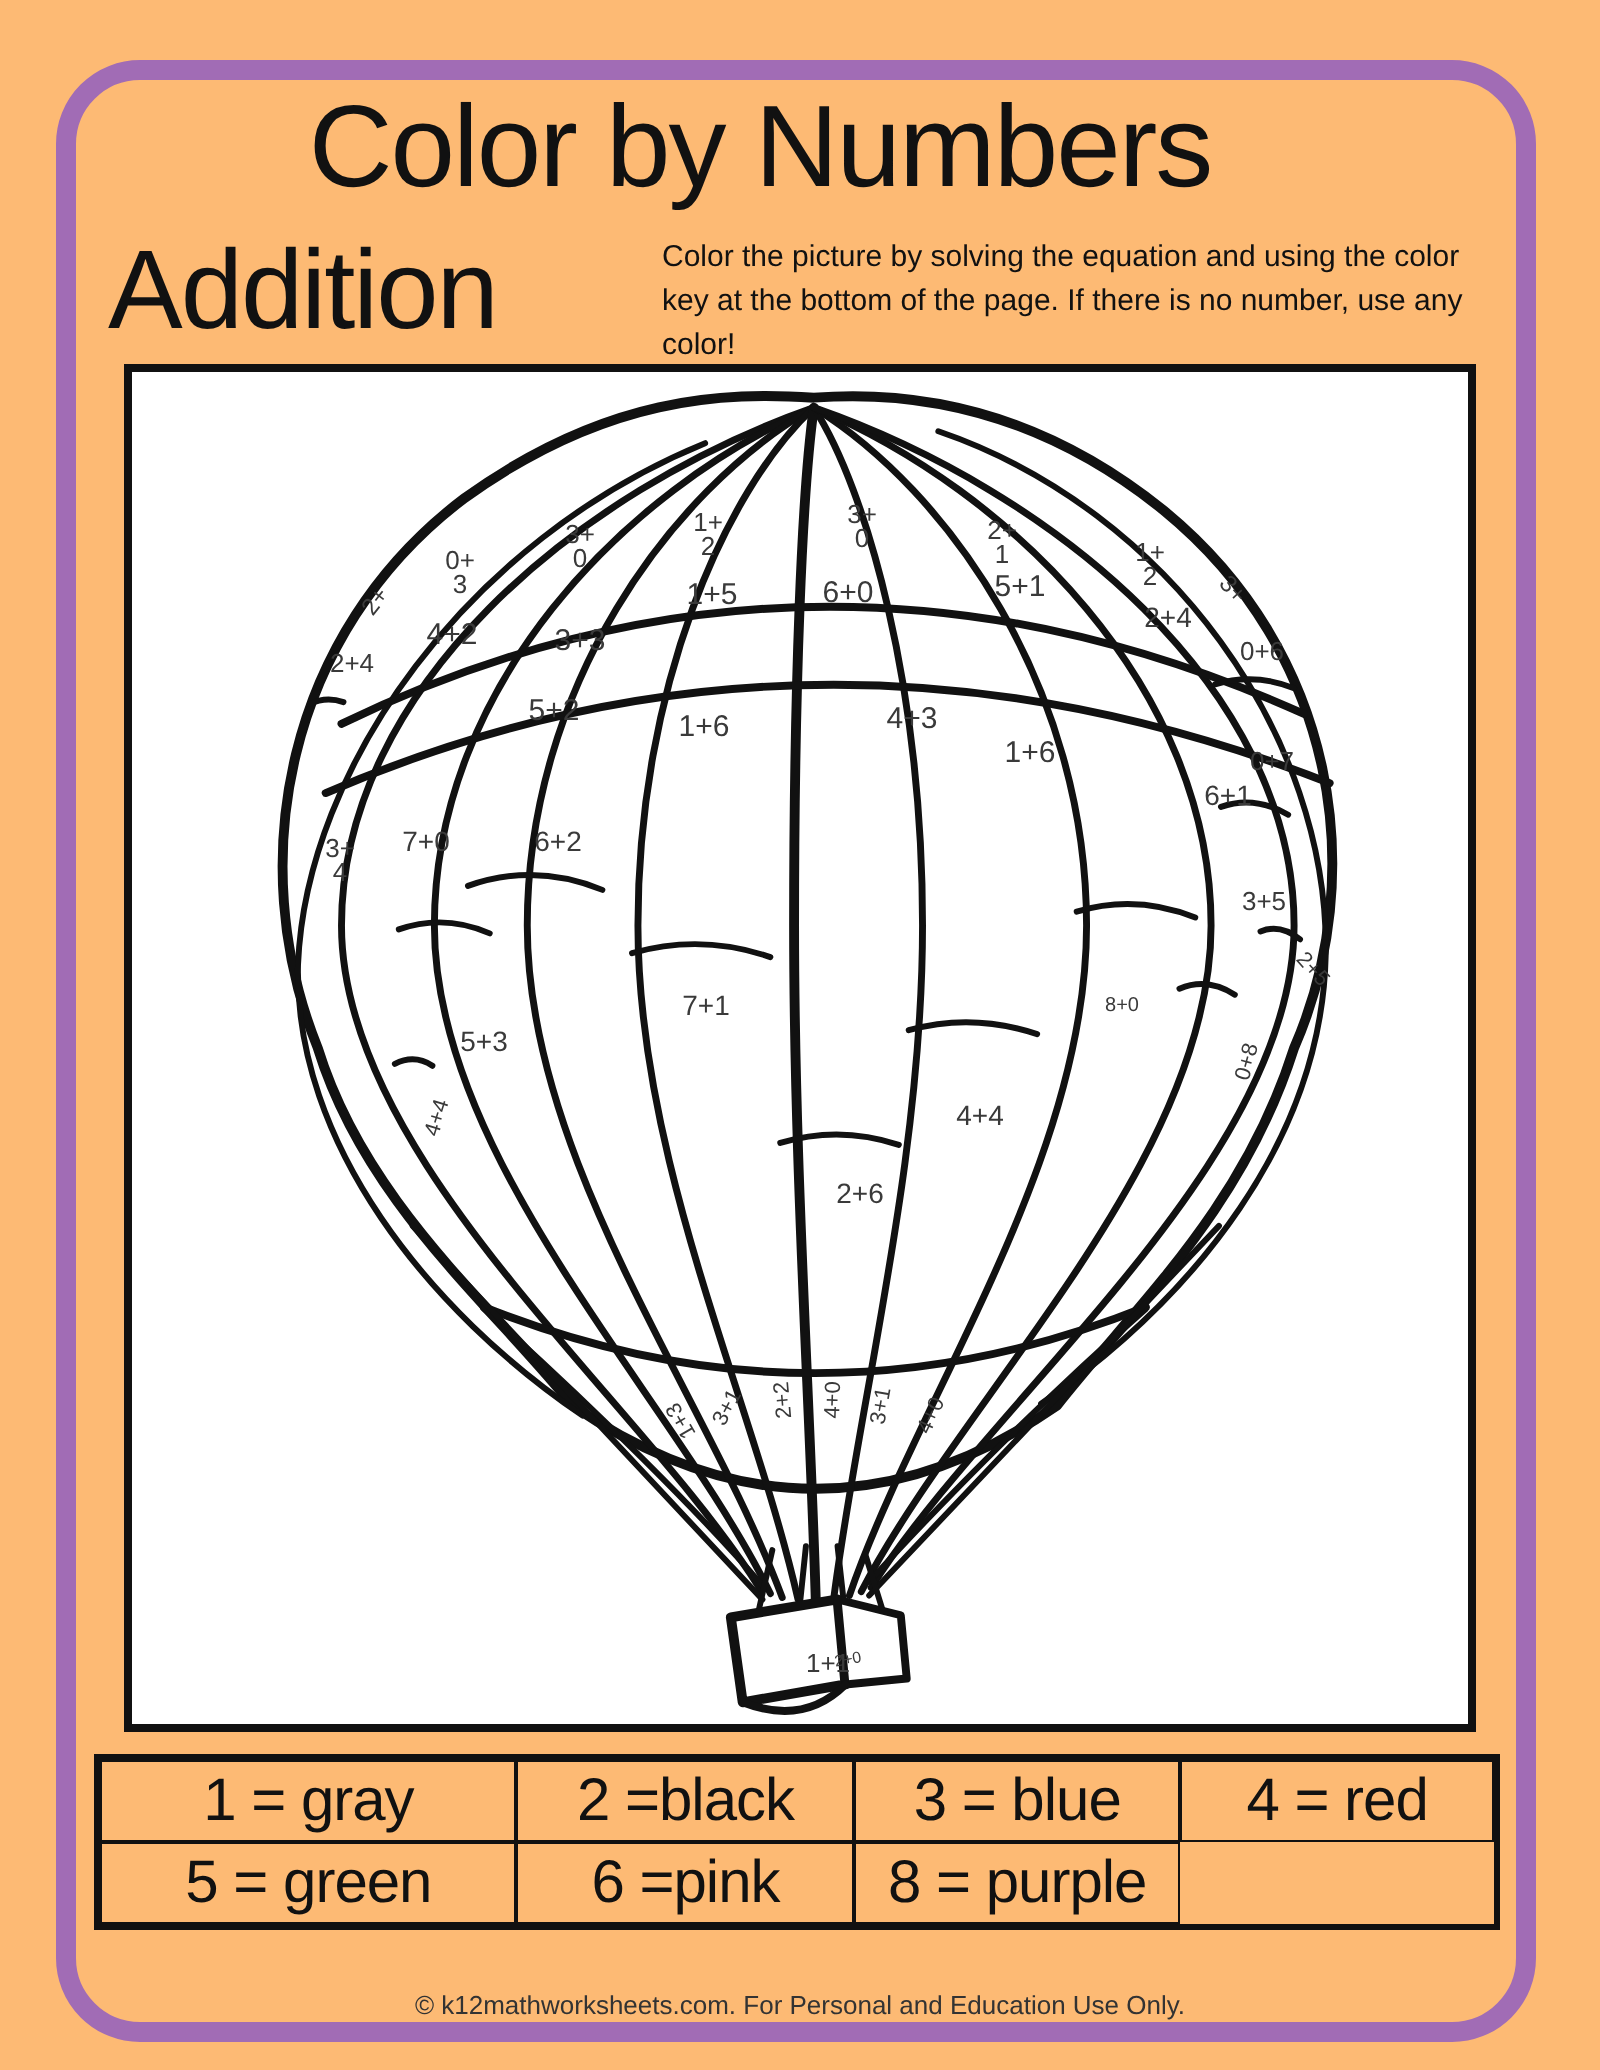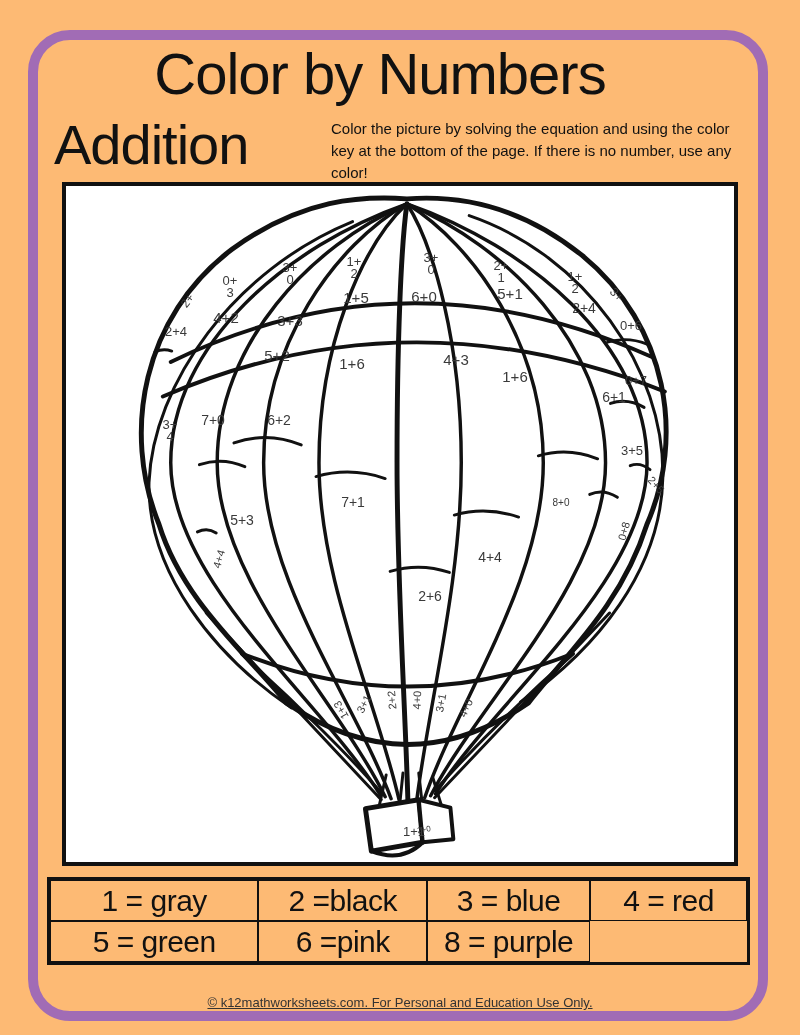--- a/index.html
+++ b/index.html
@@ -40,21 +40,21 @@
     border:3px solid #111; box-sizing:border-box;
   }
   .key-cell {
     border:1.5px solid #111; display:flex; align-items:center; justify-content:center;
     font-size:30px; color:#111; box-sizing:border-box; letter-spacing:-0.5px;
   }
   .footer {
     position:absolute; left:0; top:995px; width:800px; text-align:center;
     font-size:13px; color:#333;
   }
-  .footer span { text-decoration:underline; }
+  .footer span { }
 </style>
 </head>
 <body>
 
 <div class="page">
 
   <div class="page-border"></div>
 
   <div class="title">Color by Numbers</div>
   <div class="subtitle">Addition</div>

